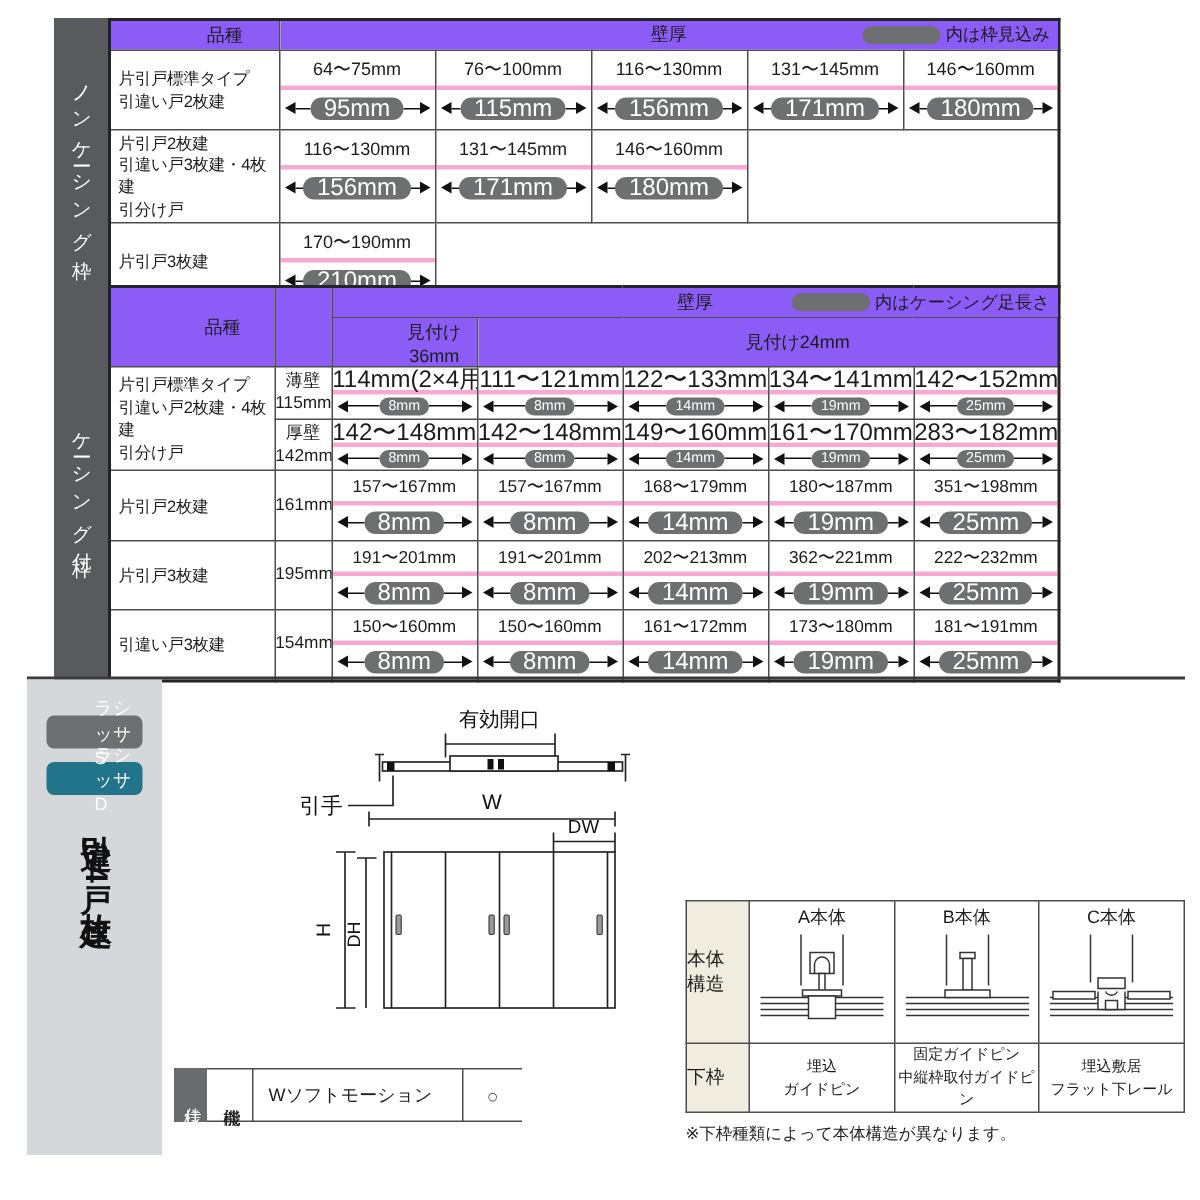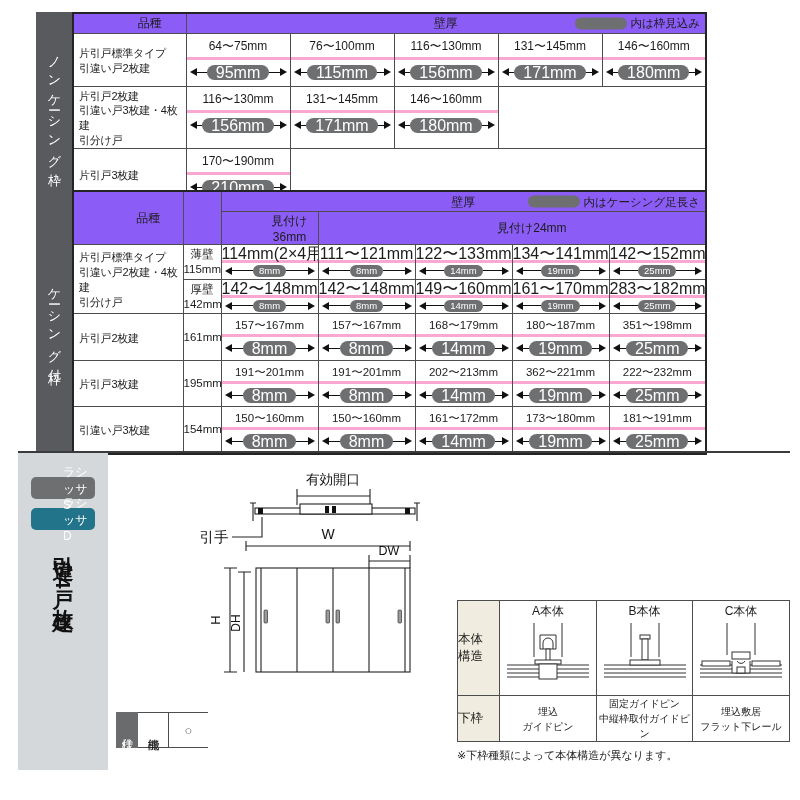--- a/index.html
+++ b/index.html
@@ -571,20 +571,21 @@
     <text transform="rotate(-90 90 163)" x="90" y="163" text-anchor="middle" font-size="12" fill="#111">DH</text>
   </svg>
 
   <div class="spec">
     <div class="spec-head">
         <span>仕様</span>
       </div>
     <div class="spec-func">
         <span>機能</span>
       </div>
+    <div class="spec-item">Wソフトモーション</div>
     <div class="spec-value">○</div>
   </div>
 
   <div class="construction">
     <table style="width:332px">
       <colgroup>
           <col style="width:42px">
           <col style="width:97px">
           <col style="width:96px">
           <col style="width:97px">

